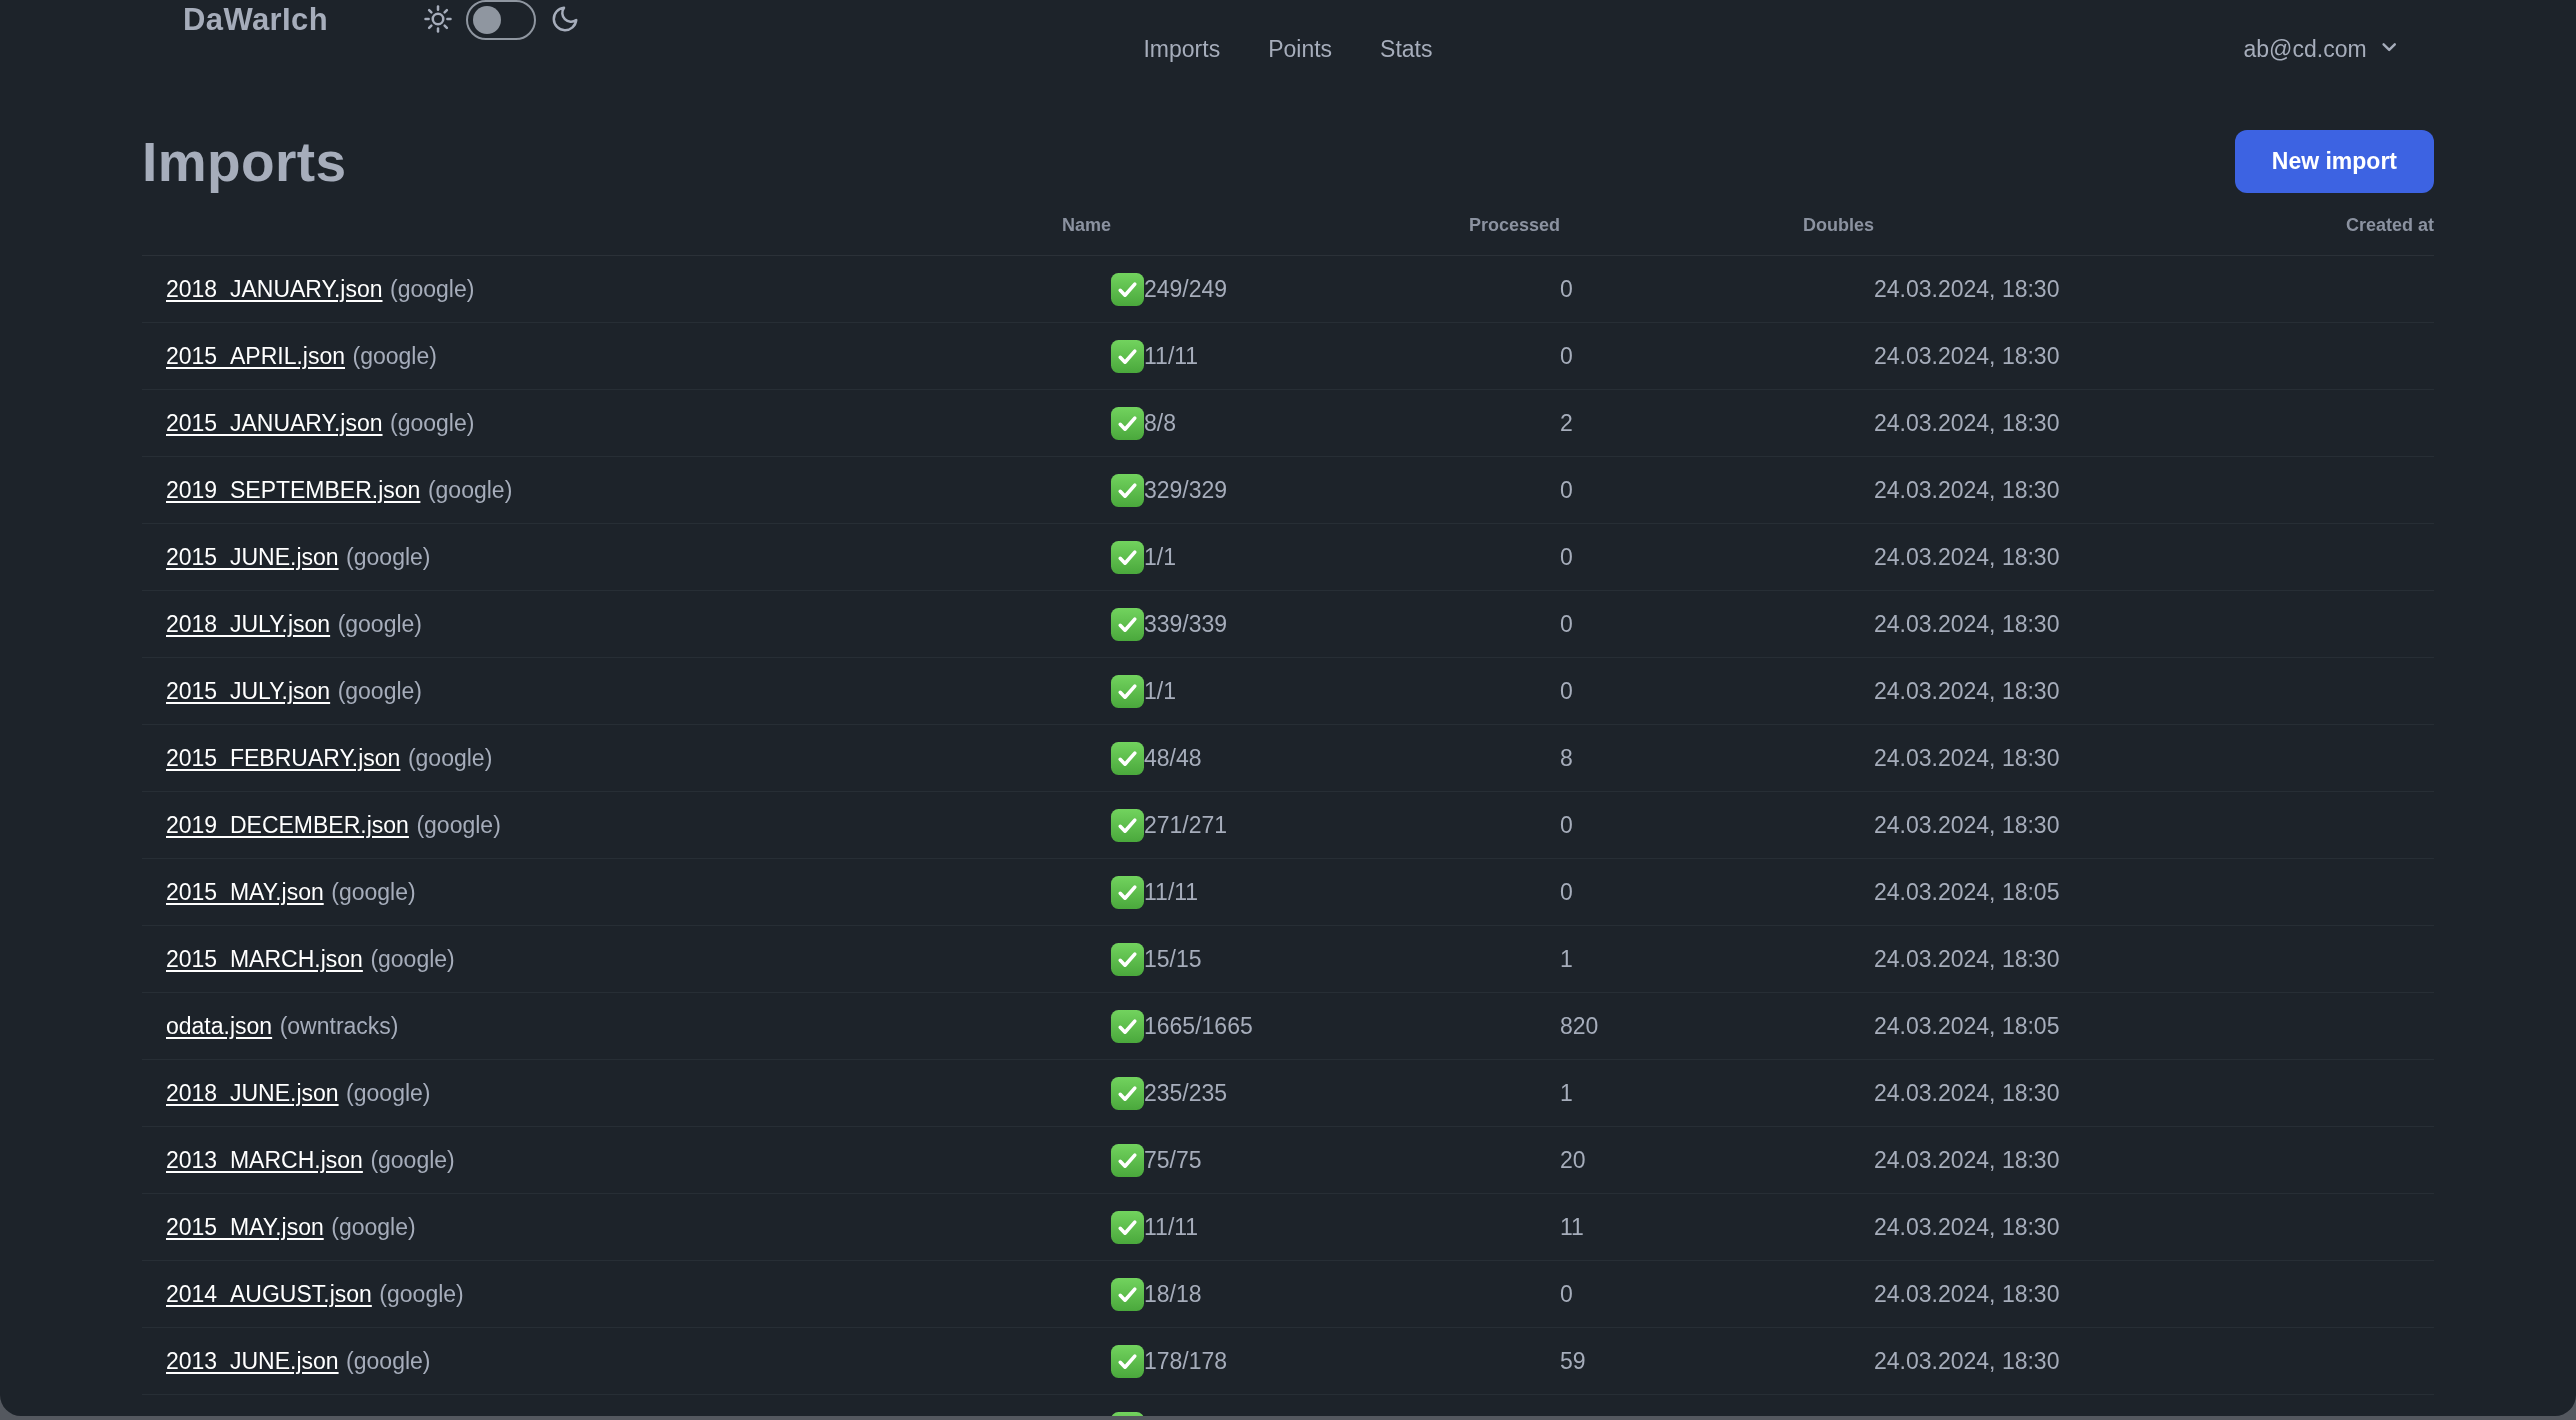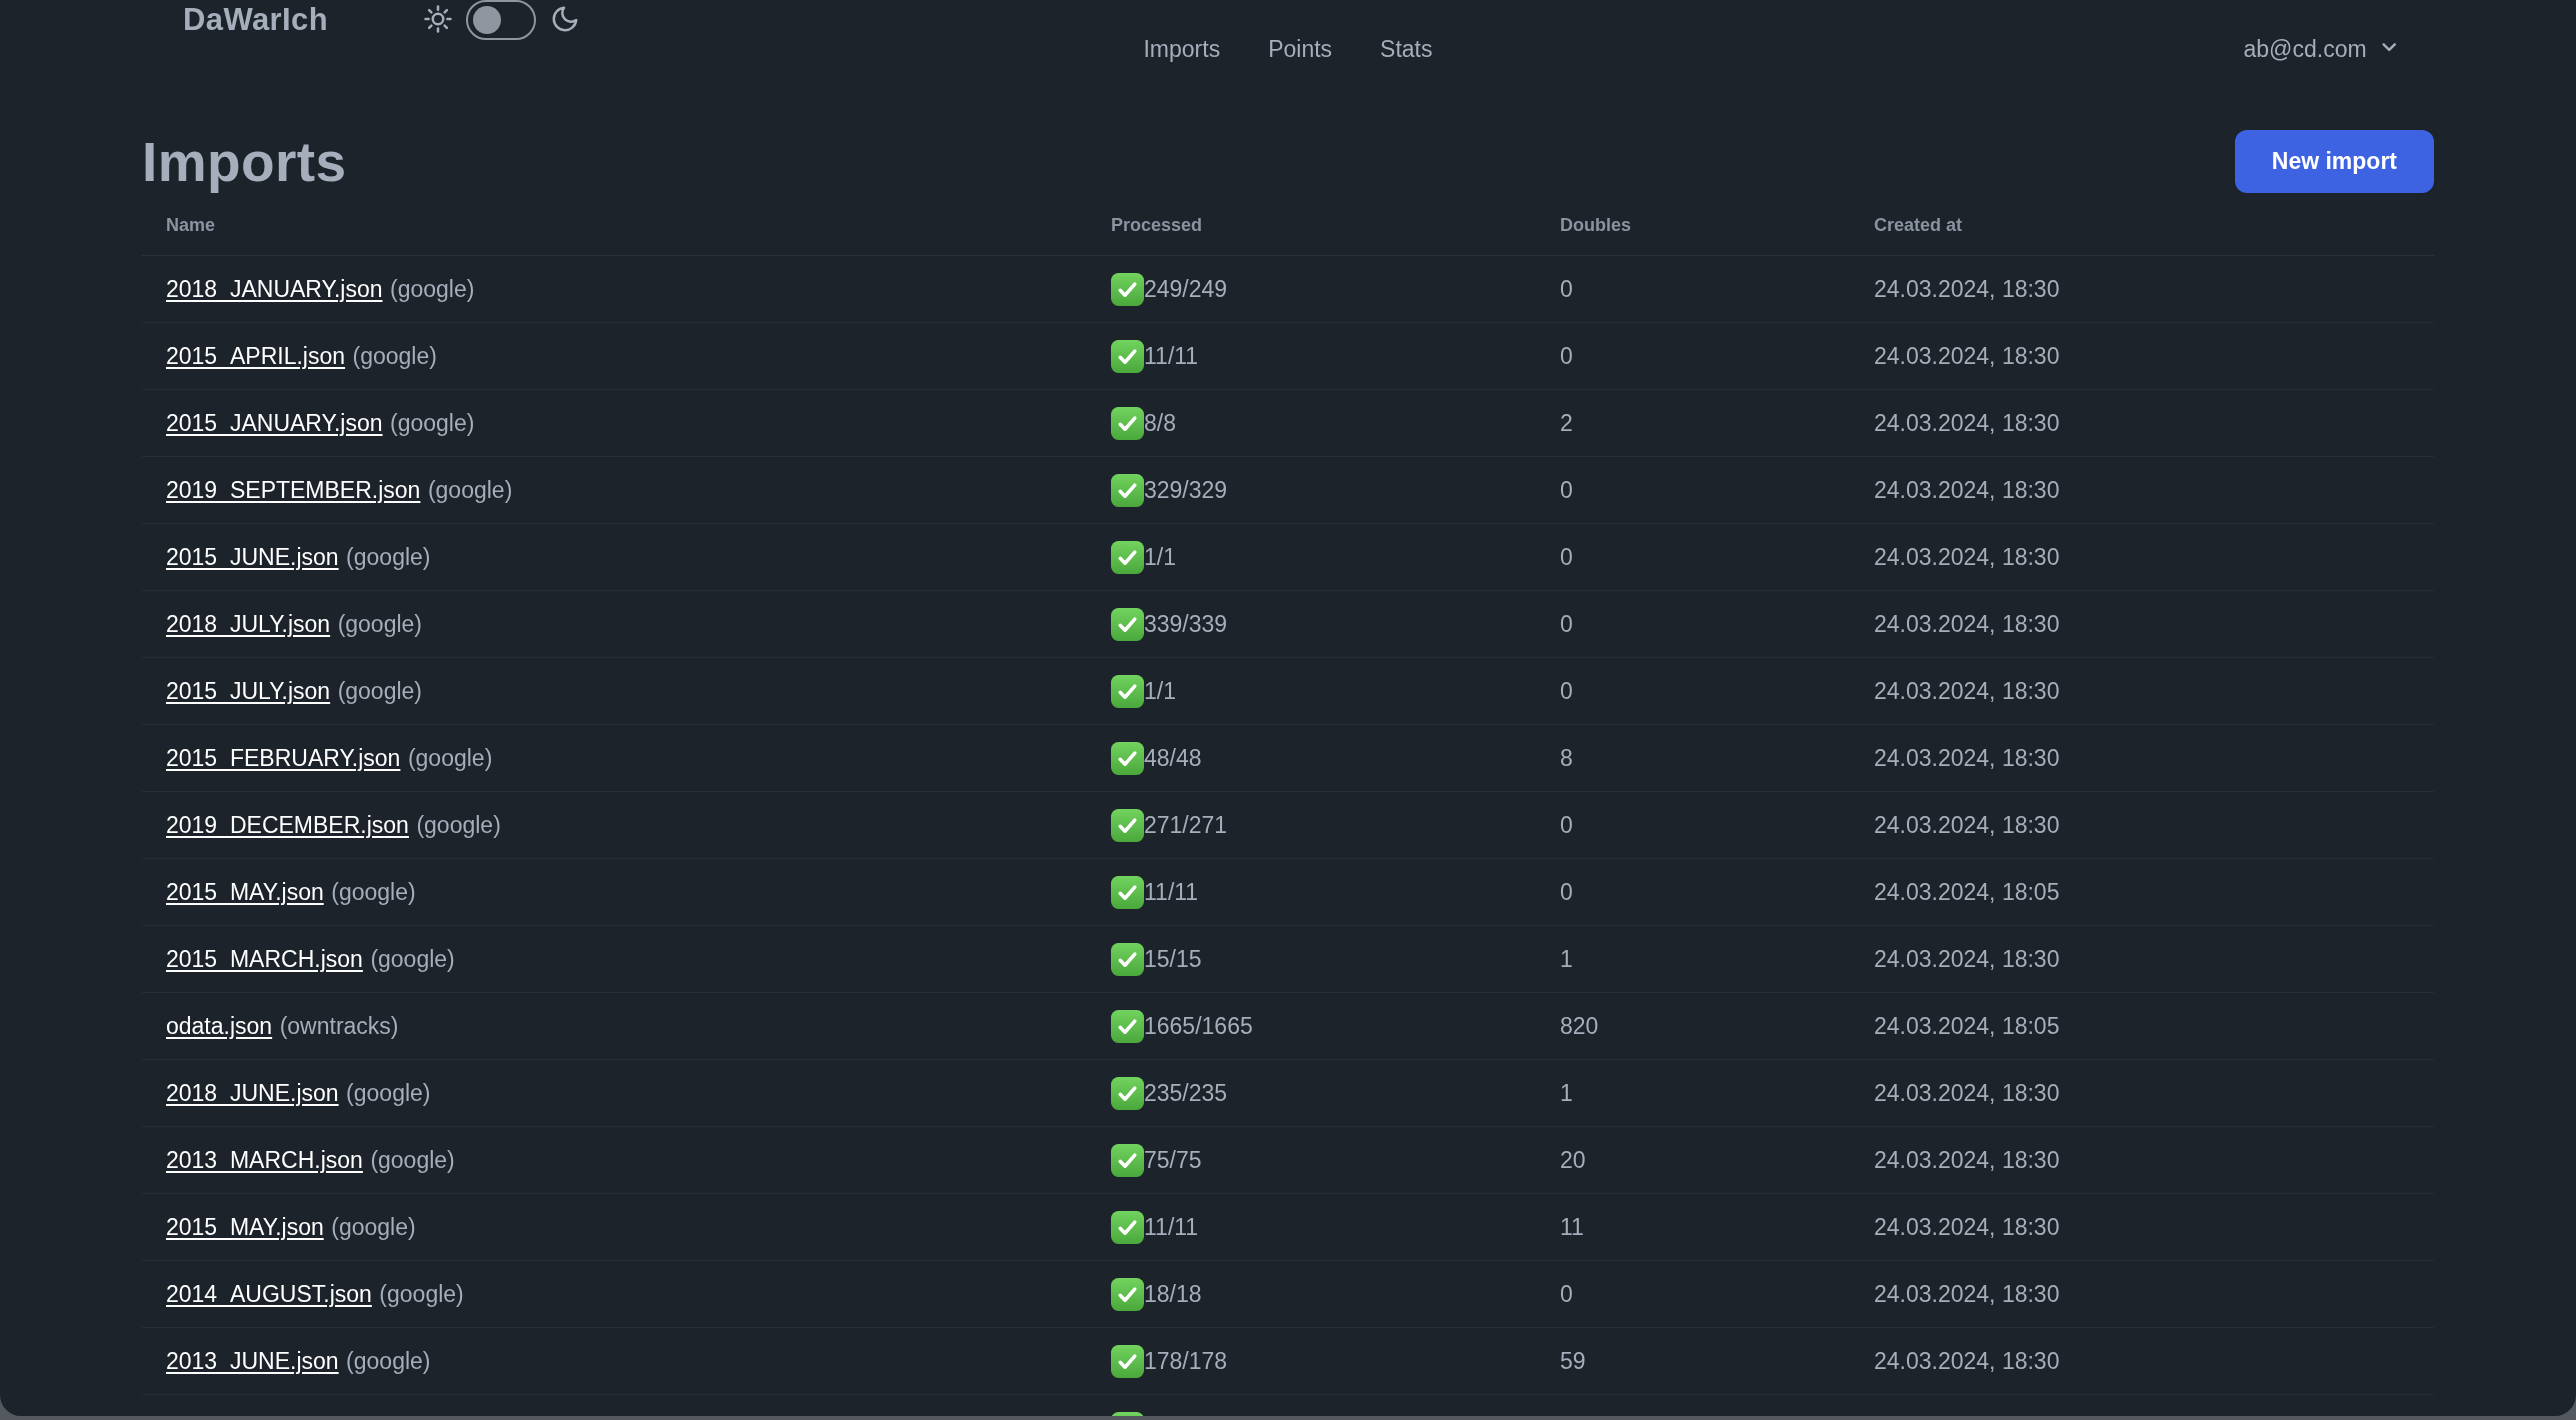--- a/index.html
+++ b/index.html
@@ -72,21 +72,21 @@
 
   
   .table { width:100%; }
   .tr, .thead-row {
     display:grid;
     grid-template-columns:945px 449px 314px auto;
     padding-left:24px;
     align-items:center;
     border-bottom:1.5px solid rgba(166,173,187,0.08);
   }
-  .thead-row { height:60px; border-bottom:1.5px solid rgba(166,173,187,0.10); }
+  .thead-row { height:60px; border-bottom:1.5px solid rgba(166,173,187,0.10);text-align:right; }
   .th { font-size:18px; font-weight:bold; color:#8b92a0; }
   .tr { height:67px; }
   .td { font-size:23px; color:#a6adbb; }
   .name-cell a {
     color:#ffffff; text-decoration:underline;
     text-decoration-thickness:1.5px; text-underline-offset:3px;
     cursor:pointer;
   }
   .name-cell .src { margin-left:7.5px; }
   .processed-cell { display:flex; align-items:center; gap:0; }

